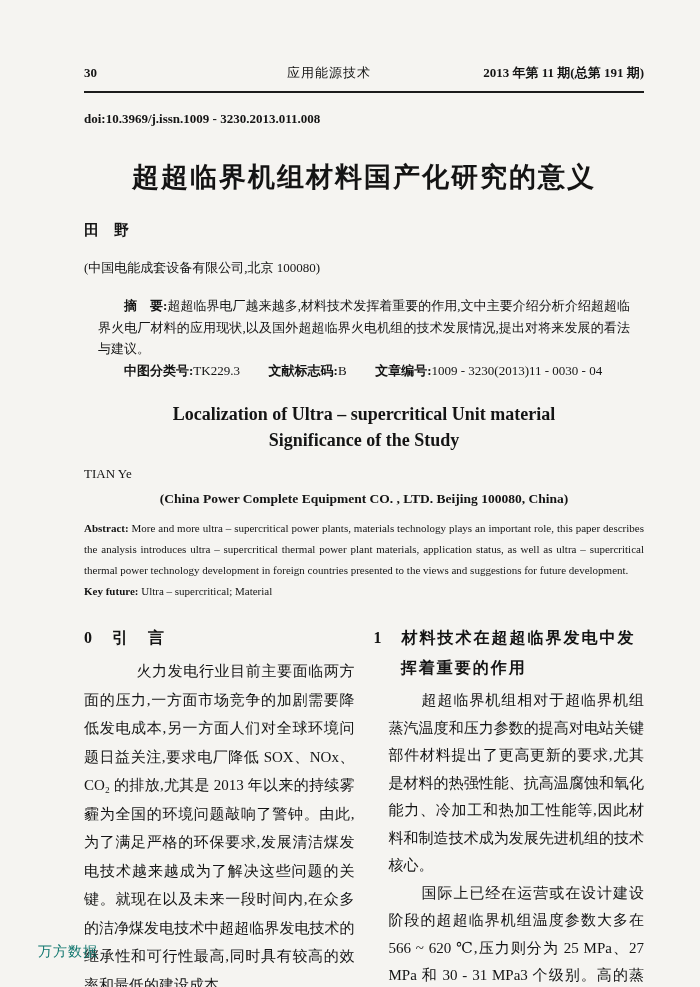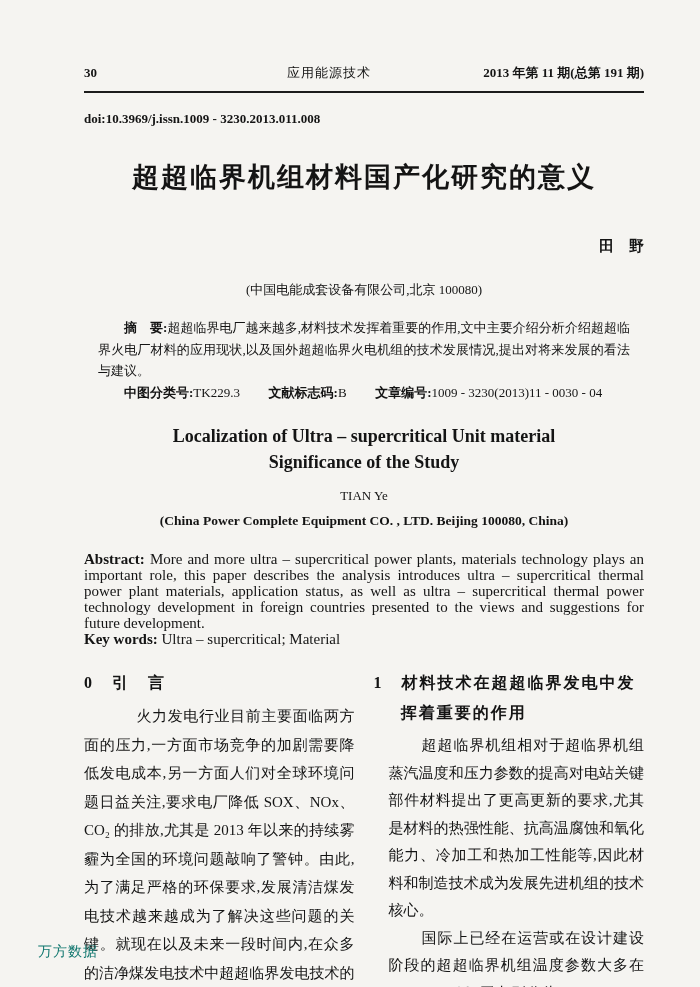--- a/index.html
+++ b/index.html
@@ -24,38 +24,38 @@
   .issue { width: 190px; text-align: right; font-weight: 600; }
   .header-rule { border: none; border-top: 2px solid #1c1c1c; margin: 9px 0 0 0; }
 
   .doi { margin-top: 18px; font-size: 13px; font-weight: 600; }
 
   
   .title-cn {
     margin: 32px 0 0 0; text-align: center;
     font-size: 27px; font-weight: 700; letter-spacing: 2px;
   }
-  .author-cn { margin-top: 42px; text-align: right; font-size: 15px; font-weight: 700; }
-  .affil-cn { margin-top: 25px; text-align: center; font-size: 13px; }
+  .author-cn { margin-top: 26px; text-align: left; font-size: 15px; font-weight: 700; }
+  .affil-cn { margin-top: 19px; font-size: 13px; }
 
   
   .abstract-cn { margin: 18px 14px 0 14px; font-size: 13px; line-height: 21.5px; }
   .abstract-cn p { margin: 0; text-align: justify; }
   .abstract-cn .indent { text-indent: 2em; }
   .abstract-cn b { font-weight: 700; }
   .meta-gap { margin-left: 2.2em; }
 
   
   .title-en {
     margin: 20px 0 0 0; text-align: center;
     font-size: 18px; font-weight: 700; line-height: 26px;
   }
-  .author-en { margin-top: 13px; text-align: center; font-size: 13px; }
+  .author-en { margin-top: 13px; font-size: 13px; }
   .affil-en { margin-top: 9px; text-align: center; font-size: 13.5px; font-weight: 700; }
-  .abstract-en { margin: 22px 0 0 0; font-size: 15px; line-height: 16px; text-align: justify; }
+  .abstract-en { margin: 11px 0 0 0; font-size: 11px; line-height: 21px; text-align: justify; }
   .abstract-en p { margin: 0; }
   .abstract-en b { font-weight: 700; }
 
   
   .columns { display: flex; gap: 19px; margin-top: 15px; }
   .col { flex: 1; min-width: 0; }
   .sec-h {
     margin: 6px 0 4px 0;
     font-size: 16px; font-weight: 700; letter-spacing: 2px;
     line-height: 30px;
@@ -97,21 +97,21 @@
     <p class="indent"><b>摘　要:</b><span>超超临界电厂越来越多,材料技术发挥着重要的作用,文中主要介绍分析介绍超超临界火电厂材料的应用现状,以及国外超超临界火电机组的技术发展情况,提出对将来发展的看法与建议。</span></p>
     <p class="indent"><b>中图分类号:</b><span>TK229.3</span><b class="meta-gap">文献标志码:</b><span>B</span><b class="meta-gap">文章编号:</b><span>1009 - 3230(2013)11 - 0030 - 04</span></p>
   </div>
 
   <h2 class="title-en"><span>Localization of Ultra – supercritical Unit material</span><br><span>Significance of the Study</span></h2>
   <div class="author-en">TIAN Ye</div>
   <div class="affil-en">(China Power Complete Equipment CO. , LTD. Beijing 100080, China)</div>
 
   <div class="abstract-en">
     <p><b>Abstract:</b> <span>More and more ultra – supercritical power plants, materials technology plays an important role, this paper describes the analysis introduces ultra – supercritical thermal power plant materials, application status, as well as ultra – supercritical thermal power technology development in foreign countries presented to the views and suggestions for future development.</span></p>
-    <p><b>Key words:</b> <span>Ultra – supercritical; Material</span></p>
+    <p><b>Key future:</b> <span>Ultra – supercritical; Material</span></p>
   </div>
 
   <div class="columns">
 
     <section class="col col-left">
       <h3 class="sec-h">0　引　言</h3>
       <p class="body-p indent35">火力发电行业目前主要面临两方面的压力,一方面市场竞争的加剧需要降低发电成本,另一方面人们对全球环境问题日益关注,要求电厂降低 SOX、NOx、CO₂ 的排放,尤其是 2013 年以来的持续雾霾为全国的环境问题敲响了警钟。由此,为了满足严格的环保要求,发展清洁煤发电技术越来越成为了解决这些问题的关键。就现在以及未来一段时间内,在众多的洁净煤发电技术中超超临界发电技术的继承性和可行性最高,同时具有较高的效率和最低的建设成本。</p>
 
     </section>
 

